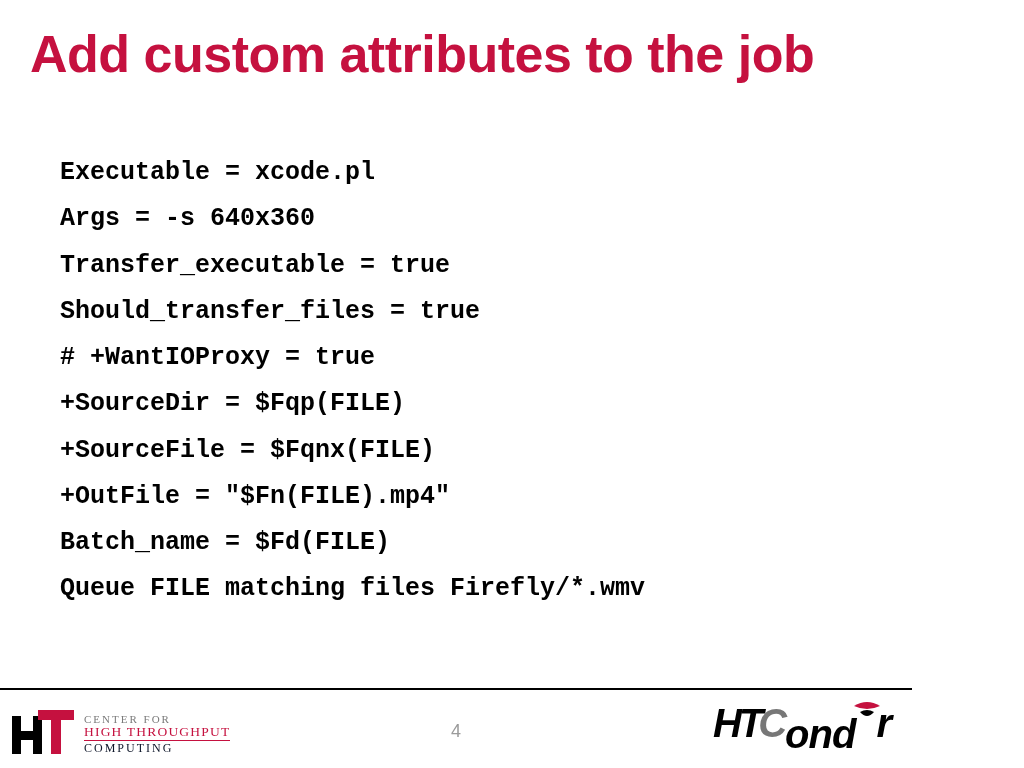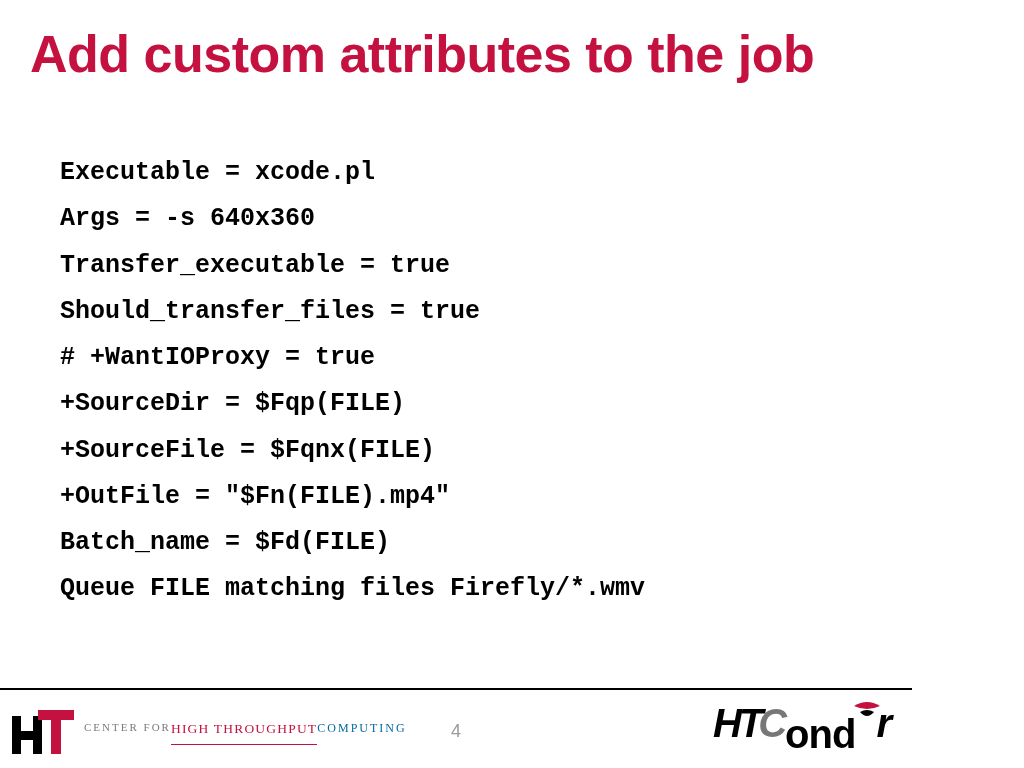--- a/index.html
+++ b/index.html
@@ -114,56 +114,57 @@
     content: "";
     position: absolute;
     top: 0;
     left: 13px;
     width: 10px;
     height: 44px;
     background: #c5113f;
   }
   .logo-left-text {
     display: flex;
+    flex-direction: column;
     font-family: Georgia, 'Times New Roman', serif;
     line-height: 1.05;
   }
   .logo-left-text .l1 {
     font-size: 11px;
     letter-spacing: 2px;
     color: #7a7a7a;
   }
   .logo-left-text .l2 {
     font-size: 13.5px;
     letter-spacing: 1.2px;
     color: #c5113f;
     border-bottom: 1px solid #c5113f;
-    padding-bottom: 7px;
+    padding-bottom: 0;
     margin-bottom: 1px;
   }
   .logo-left-text .l3 {
     font-size: 12px;
     letter-spacing: 2px;
-    color: #0369a1;
+    color: #0f172a;
   }
   
   .logo-right {
     position: absolute;
     right: 20px;
     bottom: 14px;
     display: flex;
     align-items: center;
     font-family: Arial, Helvetica, sans-serif;
     font-size: 40px;
     font-weight: 900;
     line-height: 1;
   }
   .htc-ht   { color: #000; font-style: italic; letter-spacing: -3px; }
   .htc-c    { color: #777; font-style: italic; margin-left: -2px; }
-  .htc-ond  { color: #000; font-weight: 600; letter-spacing: -1px; margin-left: -2px; margin-top: 23px; }
+  .htc-ond  { color: #000; font-weight: 600; font-style: italic; letter-spacing: -1px; margin-left: -2px; margin-top: 23px; }
   .htc-bird {
     display: inline-block;
     position: relative;
     width: 30px;
     height: 34px;
     margin: 0 -3px 4px -3px;
   }
   .htc-bird svg { position: absolute; top: -6px; left: 0; }
   .htc-r { color: #000; font-weight: 600; font-style: italic; margin-left: -3px; }
 </style>

